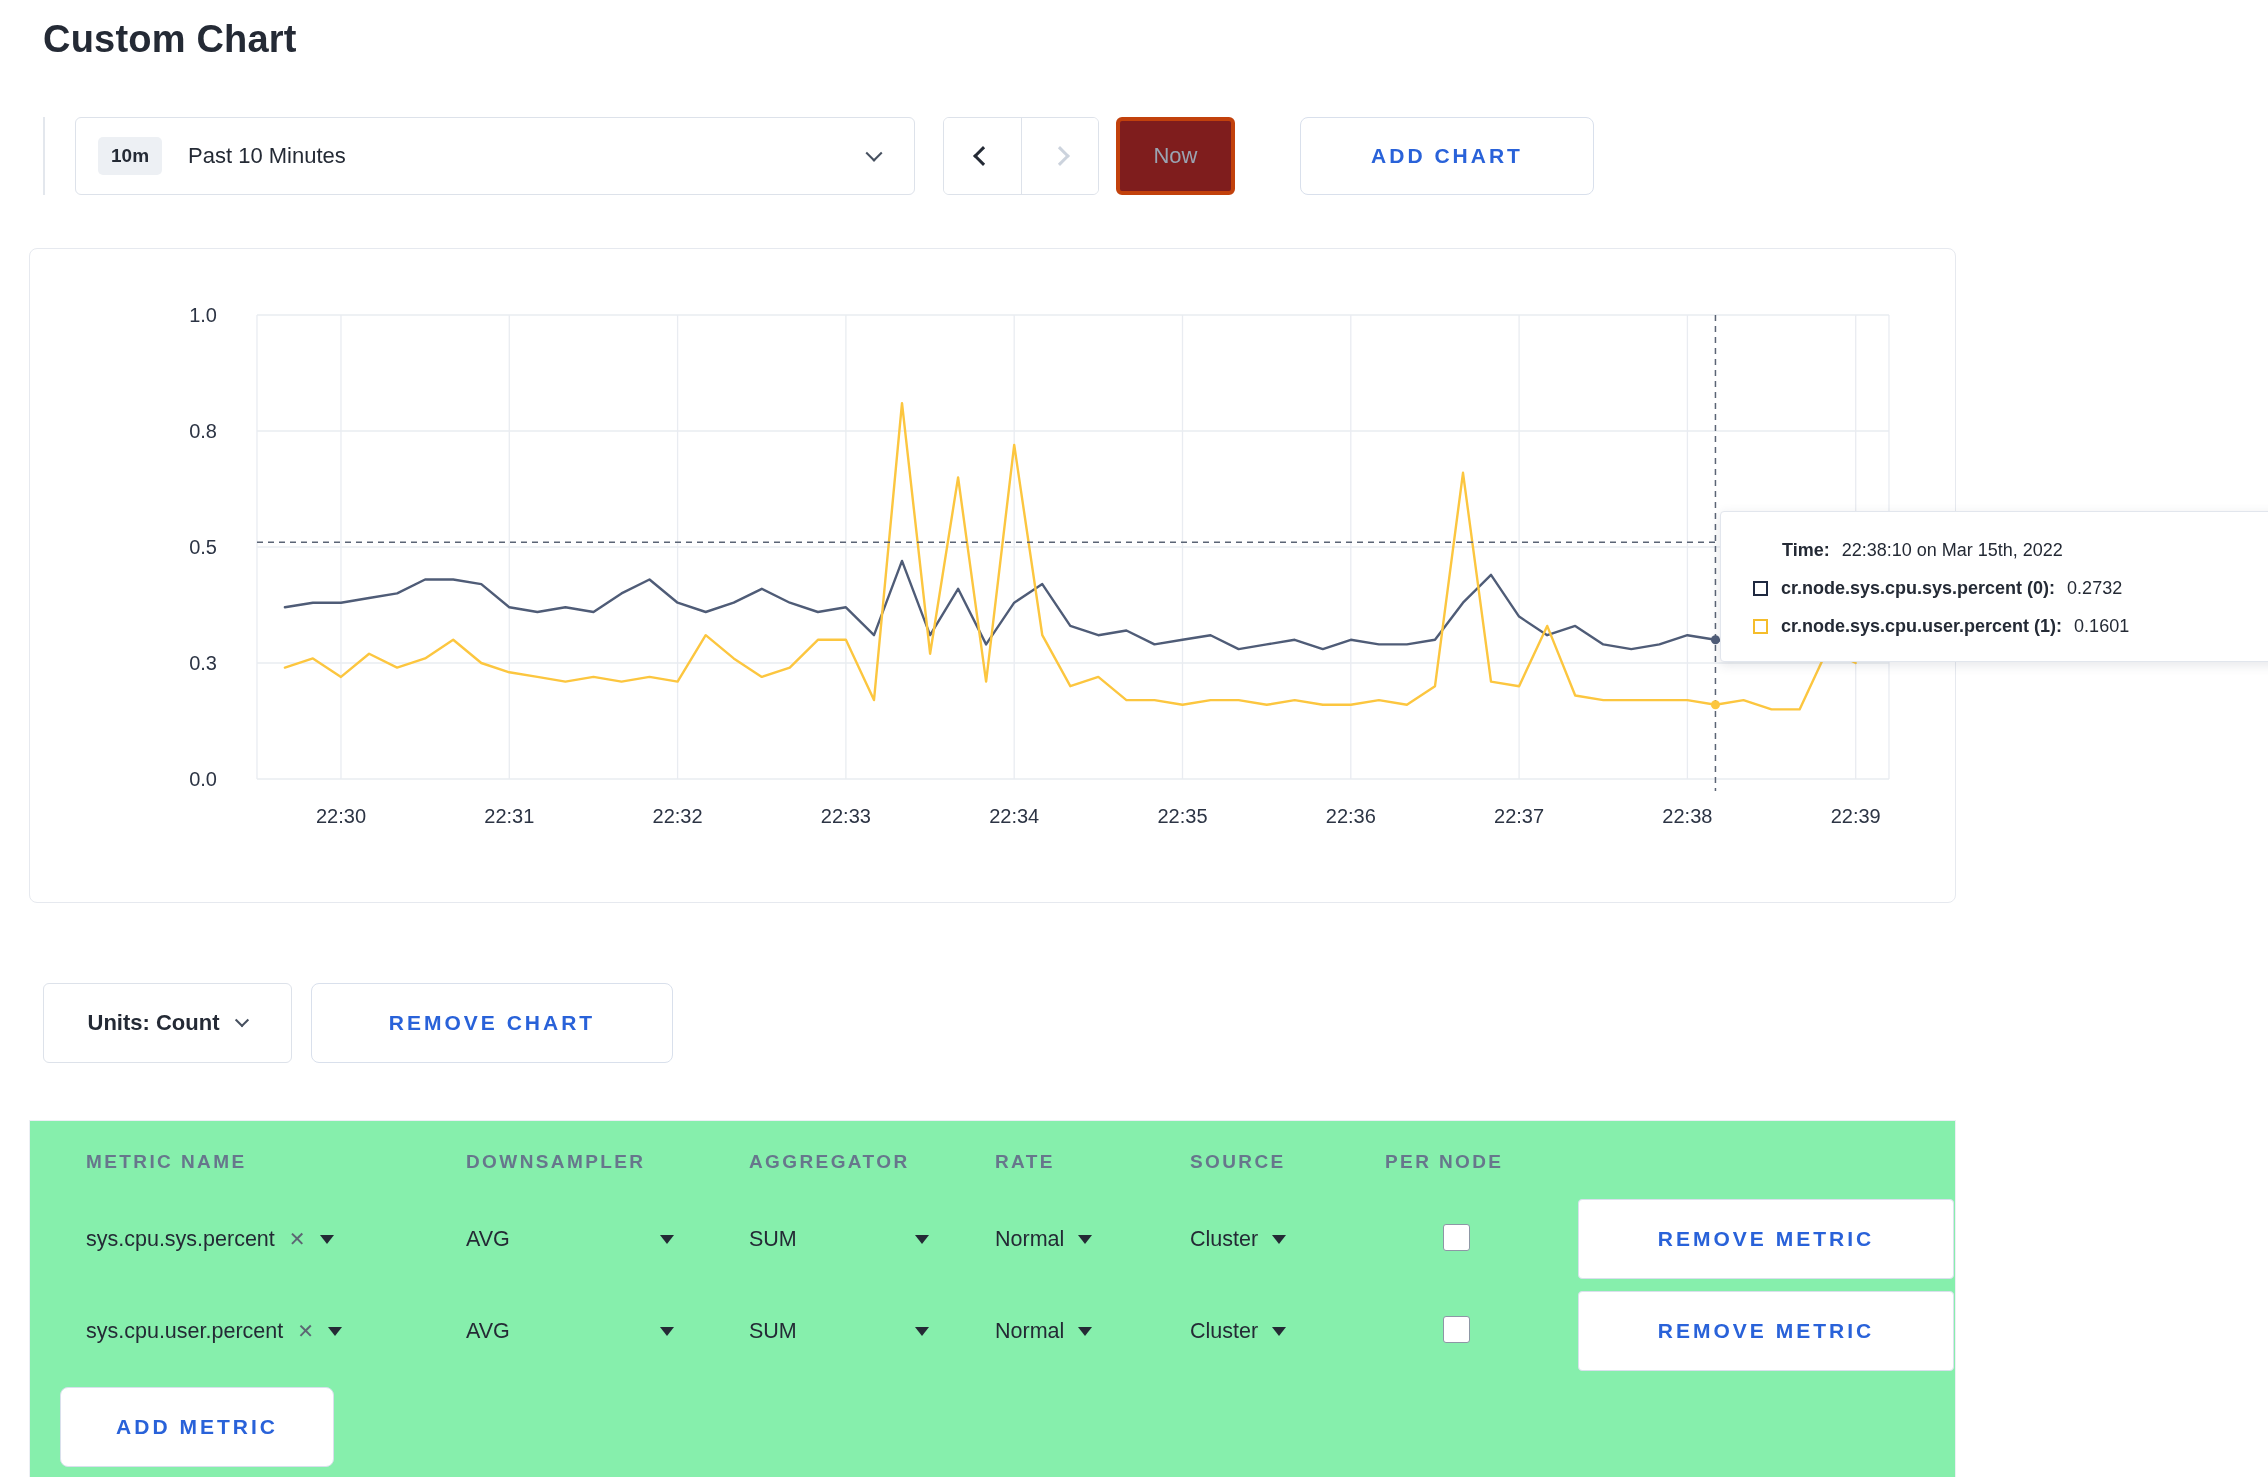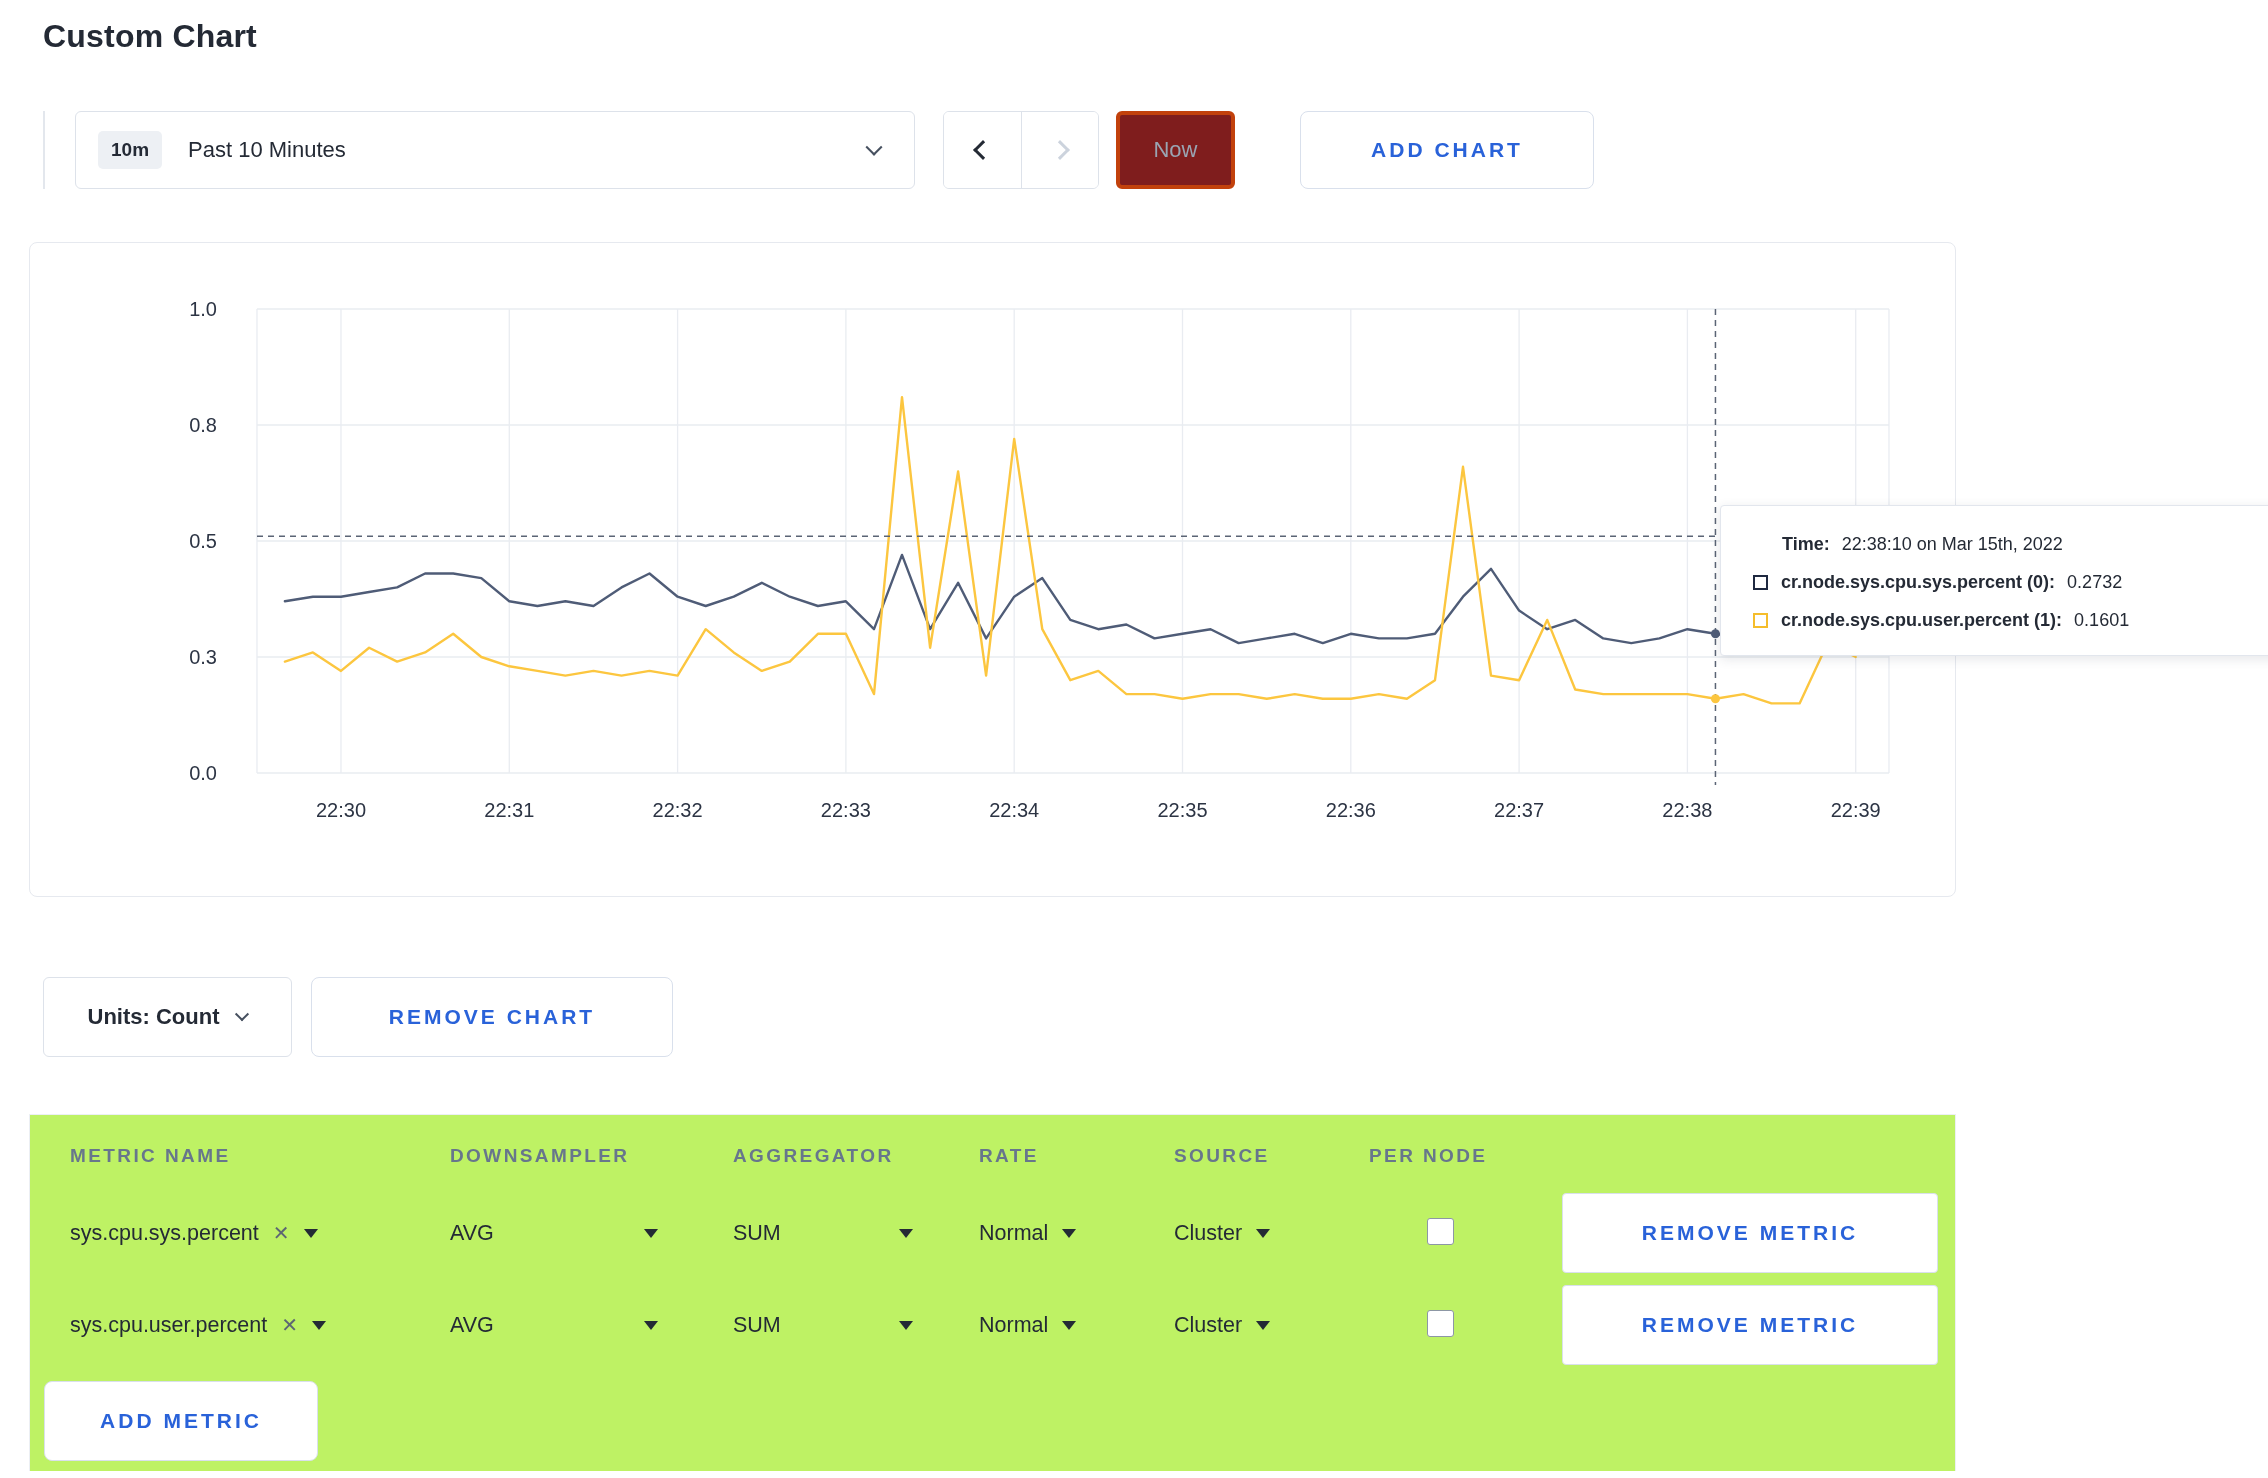--- a/index.html
+++ b/index.html
@@ -2,21 +2,21 @@
 <html style="--accent: #2962d9;"><head>
 <meta charset="utf-8">
 <style>
   :root { --accent:#2962d9; }
   * { box-sizing:border-box; }
   body {
     margin:0; width:2268px; height:1478px; overflow:hidden;
     background:#ffffff; color:#242a35;
     font-family:"Liberation Sans", sans-serif;
   }
-  .page-title { font-size:32px; font-weight:700; margin:18px 0 0 43px; letter-spacing:.2px; }
+  .page-title { font-size:38px; font-weight:700; margin:18px 0 0 43px; letter-spacing:.2px; }
 
   
   .toolbar { display:flex; align-items:stretch; height:78px; margin:56px 0 0 43px; }
   .toolbar-rule { width:2px; background:#e3e7ed; margin-right:30px; }
   .time-picker { width:840px; border:1px solid #dde2ea; border-radius:6px; background:#fff;
     display:flex; align-items:center; padding:0 34px 0 22px; cursor:pointer; }
   .time-badge { background:#edf0f4; border-radius:5px; font-size:19px; font-weight:700;
     padding:8px 13px; margin-right:26px; }
   .time-label { font-size:22px; flex:1; }
   .chev { display:inline-block; }
@@ -53,22 +53,22 @@
   
   .actions-row { display:flex; margin:80px 0 0 43px; height:80px; }
   .units-btn { width:249px; border:1px solid #dde2ea; border-radius:6px; background:#fff;
     display:flex; align-items:center; justify-content:center; gap:18px;
     font-size:22px; font-weight:700; font-family:inherit; cursor:pointer; color:#242a35; }
   .chev-down-sm { width:10px; height:10px; border-right:2px solid #46505f; border-bottom:2px solid #46505f;
     transform:rotate(45deg) translate(-2px,-2px); }
   .remove-chart-btn { margin-left:19px; width:362px; }
 
   
-  .metrics-card { width:1927px; margin:57px 0 0 29px; background:#bef264;
-    border:1px solid #eceff4; border-bottom:none; padding:30px 0 10px 0; }
+  .metrics-card { width:1927px; margin:57px 0 0 29px; background:#86efac;
+    border:1px solid #eceff4; border-bottom:none; padding:30px 0 10px 16px; }
   .metrics-grid { display:grid; grid-template-columns:380px 283px 246px 195px 195px 193px 1fr;
     align-items:center; padding-left:40px; }
   .header-row { margin-bottom:20px; }
   .header-cell { font-size:19px; font-weight:700; letter-spacing:2.4px; color:#67768c; }
   .metric-row { height:92px; }
   .select { display:flex; align-items:center; gap:14px; font-size:21.5px; cursor:pointer; }
   .select-wide-ds { width:208px; justify-content:space-between; }
   .select-wide-ag { width:180px; justify-content:space-between;text-align:right; }
   .caret { width:0; height:0; border-left:7px solid transparent; border-right:7px solid transparent;
     border-top:9px solid #242a35; flex:none; }

